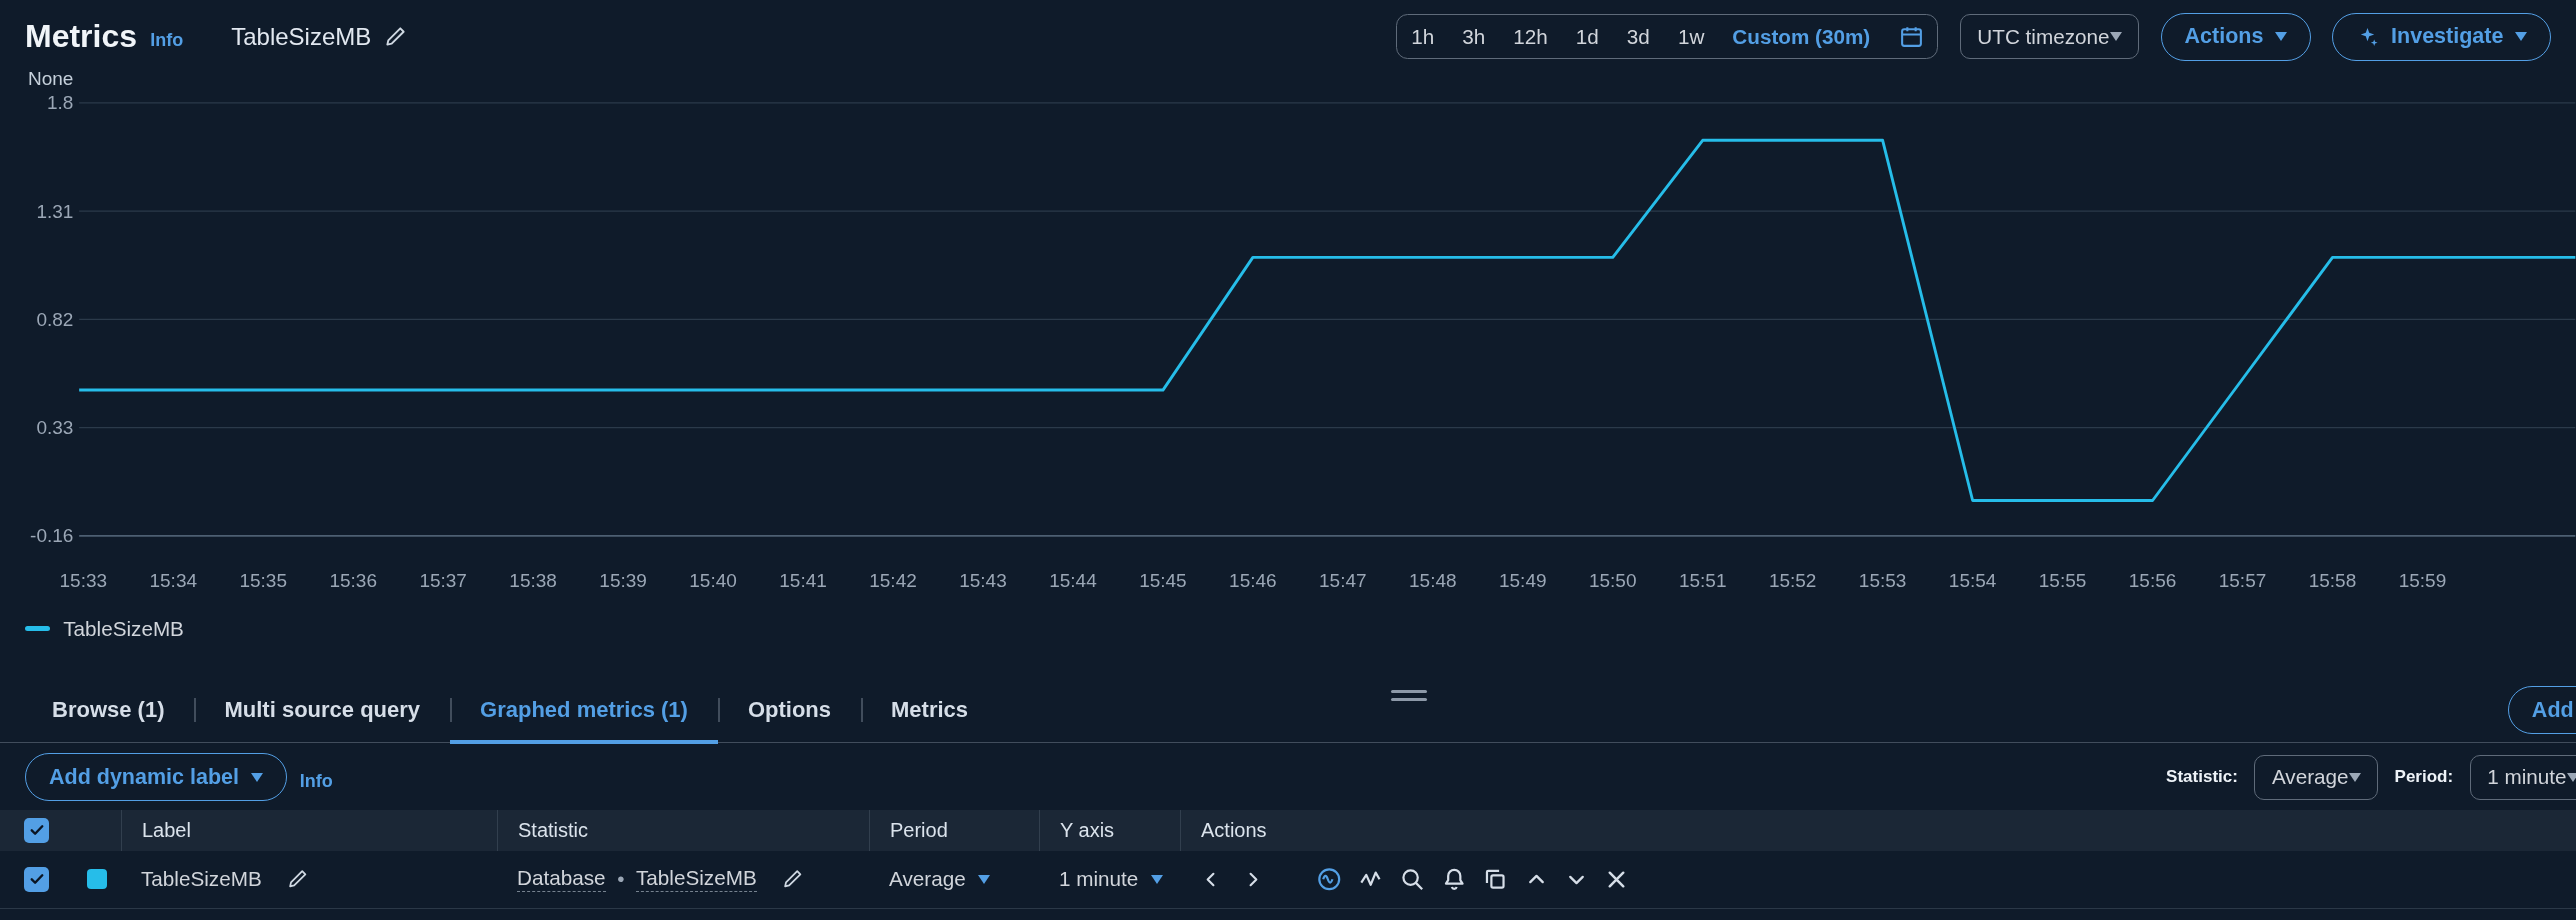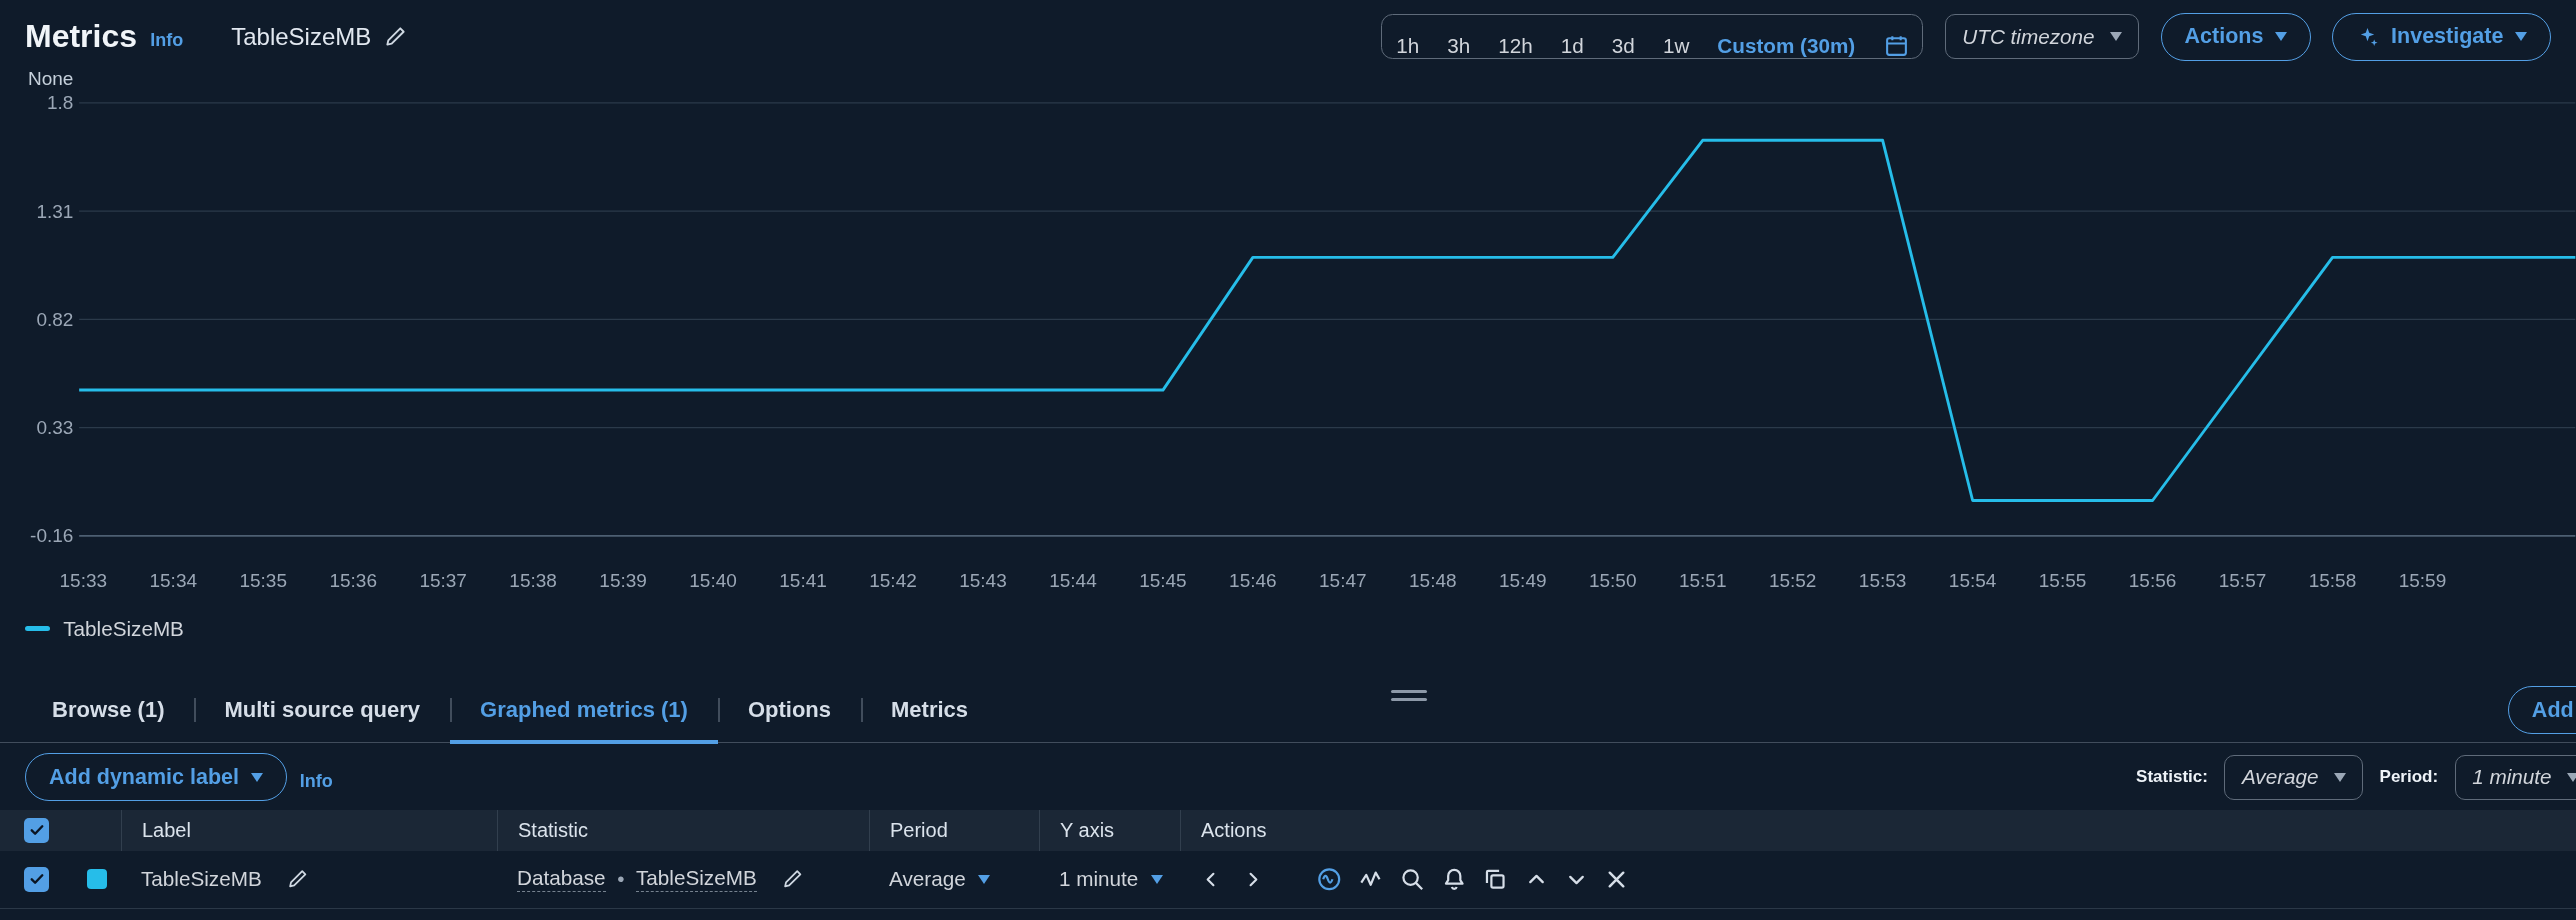--- a/index.html
+++ b/index.html
@@ -12,26 +12,26 @@
   }
   .icon { display: inline-flex; align-items: center; justify-content: center; }
 
   
   .header { display: flex; align-items: center; height: 73px; padding: 0 25px; }
   .page-title { font-size: 32px; font-weight: 700; color: #f1f5f9; }
   .info-link { color: var(--accent); font-size: 18px; font-weight: 700; margin-left: 13.2px; cursor: pointer; text-decoration: none; margin-top: 8px; }
   .metric-name { font-size: 24px; margin-left: 48px; color: #e2e8f0; }
   .pencil { margin-left: 13.2px; color: #cfd8e2; cursor: pointer; }
   .header-right { margin-left: auto; display: flex; align-items: center; gap: 21.5px; }
-  .time-group { display: flex; align-items: flex-end; border: 1.7px solid #5f6b7a; border-radius: 11.6px; height: 45px; overflow: hidden; }
+  .time-group { display: flex; align-items: center; border: 1.7px solid #5f6b7a; border-radius: 11.6px; height: 45px; overflow: hidden; }
   .tr-opt { display: flex; align-items: center; padding: 0 14px; font-size: 20.7px; color: #d1d5db; cursor: pointer; }
   .tr-custom { color: var(--accent); font-weight: 700; }
   .tg-sep { width: 1.7px; background: #5f6b7a; }
   .tr-cal { display: flex; align-items: center; padding: 0 13.2px; color: var(--accent); cursor: pointer; }
-  .select-like { display: inline-flex; align-items: center; gap: 15px; border: 1.7px solid #5f6b7a; border-radius: 10px; height: 45px; padding: 0 16.5px; font-size: 20.7px; color: #d1d5db; cursor: pointer; background: transparent; font-style: italic; }
+  .select-like { display: inline-flex; align-items: center; border: 1.7px solid #5f6b7a; border-radius: 10px; height: 45px; padding: 0 16.5px; font-size: 20.7px; color: #d1d5db; cursor: pointer; background: transparent; }
   .select-like .caret { color: #9ba7b6; }
   .caret { width: 0; height: 0; border-left: 6.6px solid transparent; border-right: 6.6px solid transparent; border-top: 9px solid currentColor; display: inline-block; }
   .btn-outline { display: inline-flex; align-items: center; gap: 11.6px; border: 1.7px solid var(--accent); color: var(--accent); font-weight: 700; font-size: 21.5px; height: 48px; padding: 0 23px; border-radius: 24px; background: transparent; cursor: pointer; font-family: inherit; white-space: nowrap; }
 
   
   .chart-wrap { position: relative; height: 529px; }
   #chart-svg { overflow: visible; display: block; }
   .legend { display: flex; align-items: center; gap: 13.2px; padding: 16.5px 0 0 25px; height: 37px; }
   .legend-dash { width: 25px; height: 5px; border-radius: 2.5px; background: var(--line); }
   .legend-label { font-size: 20.7px; cursor: pointer; }

